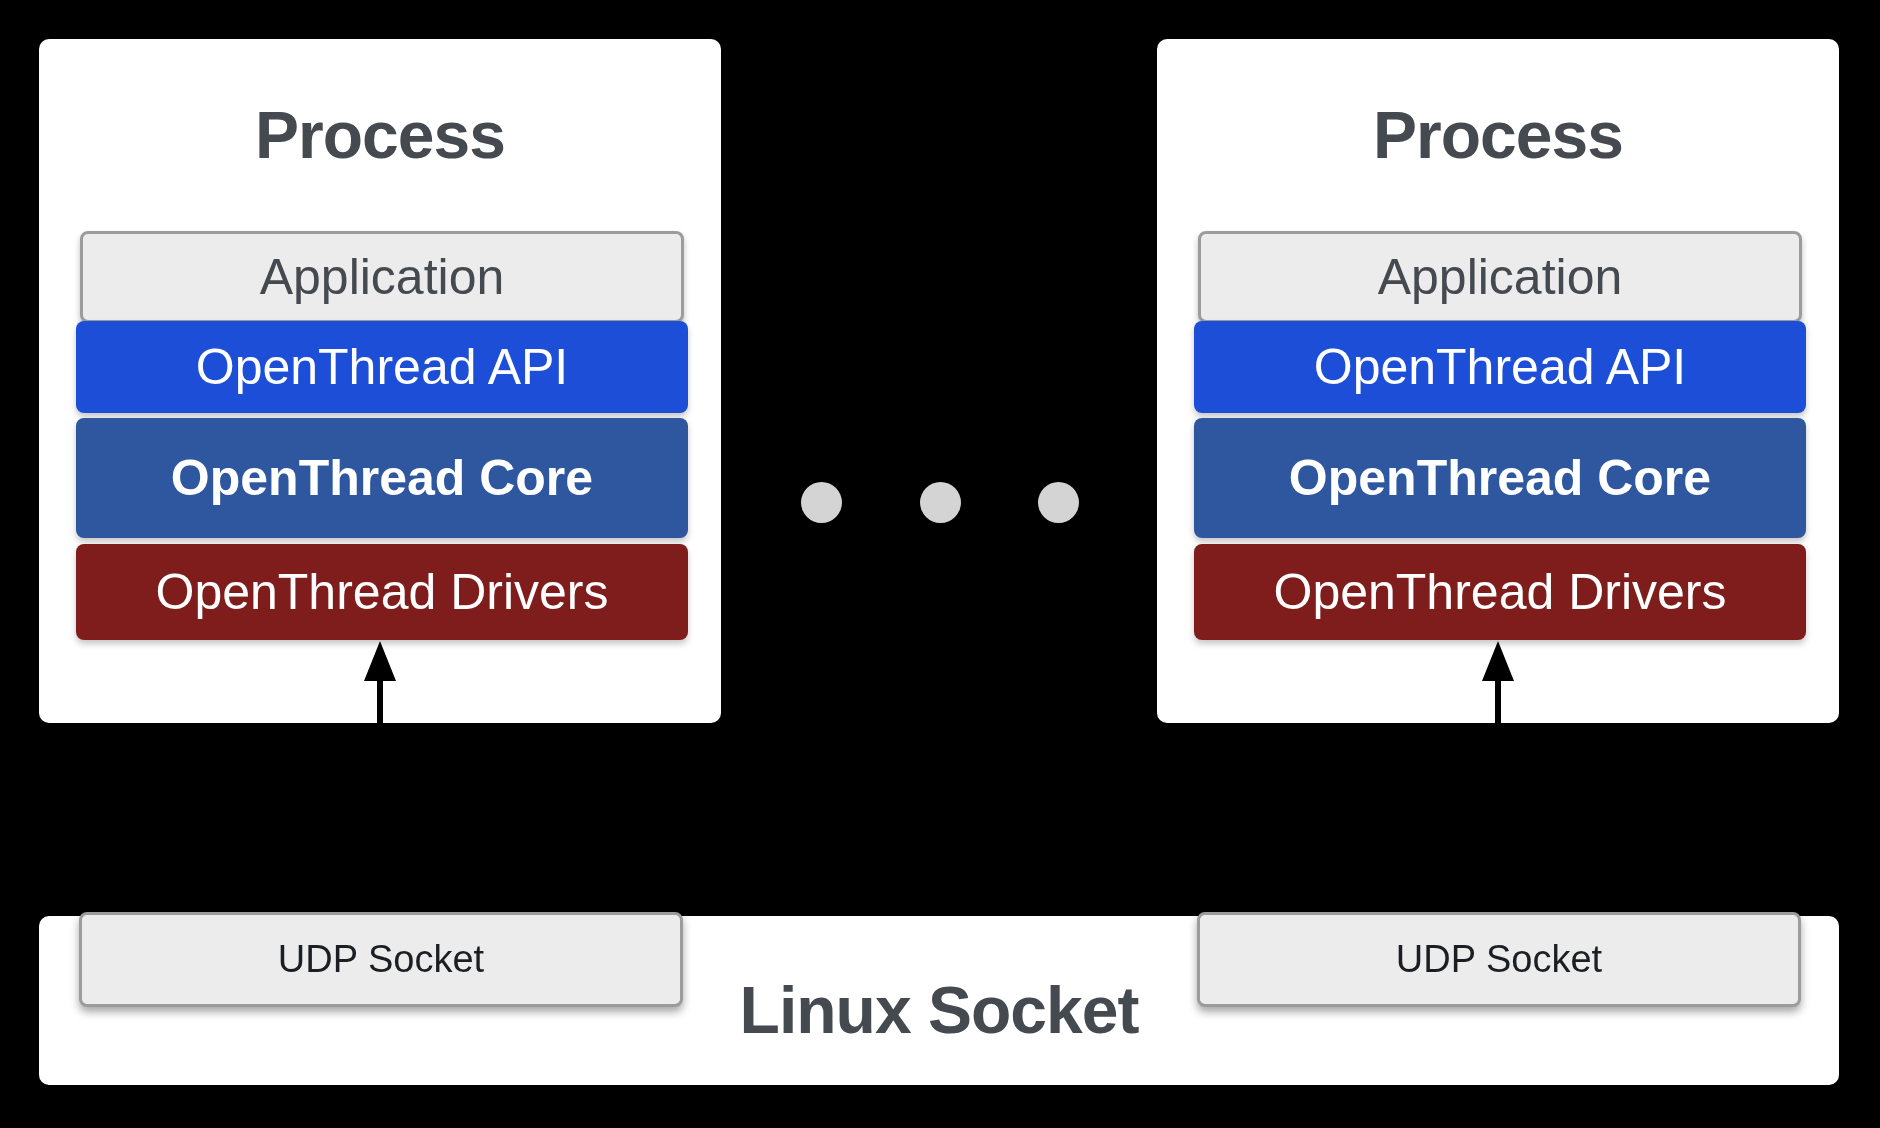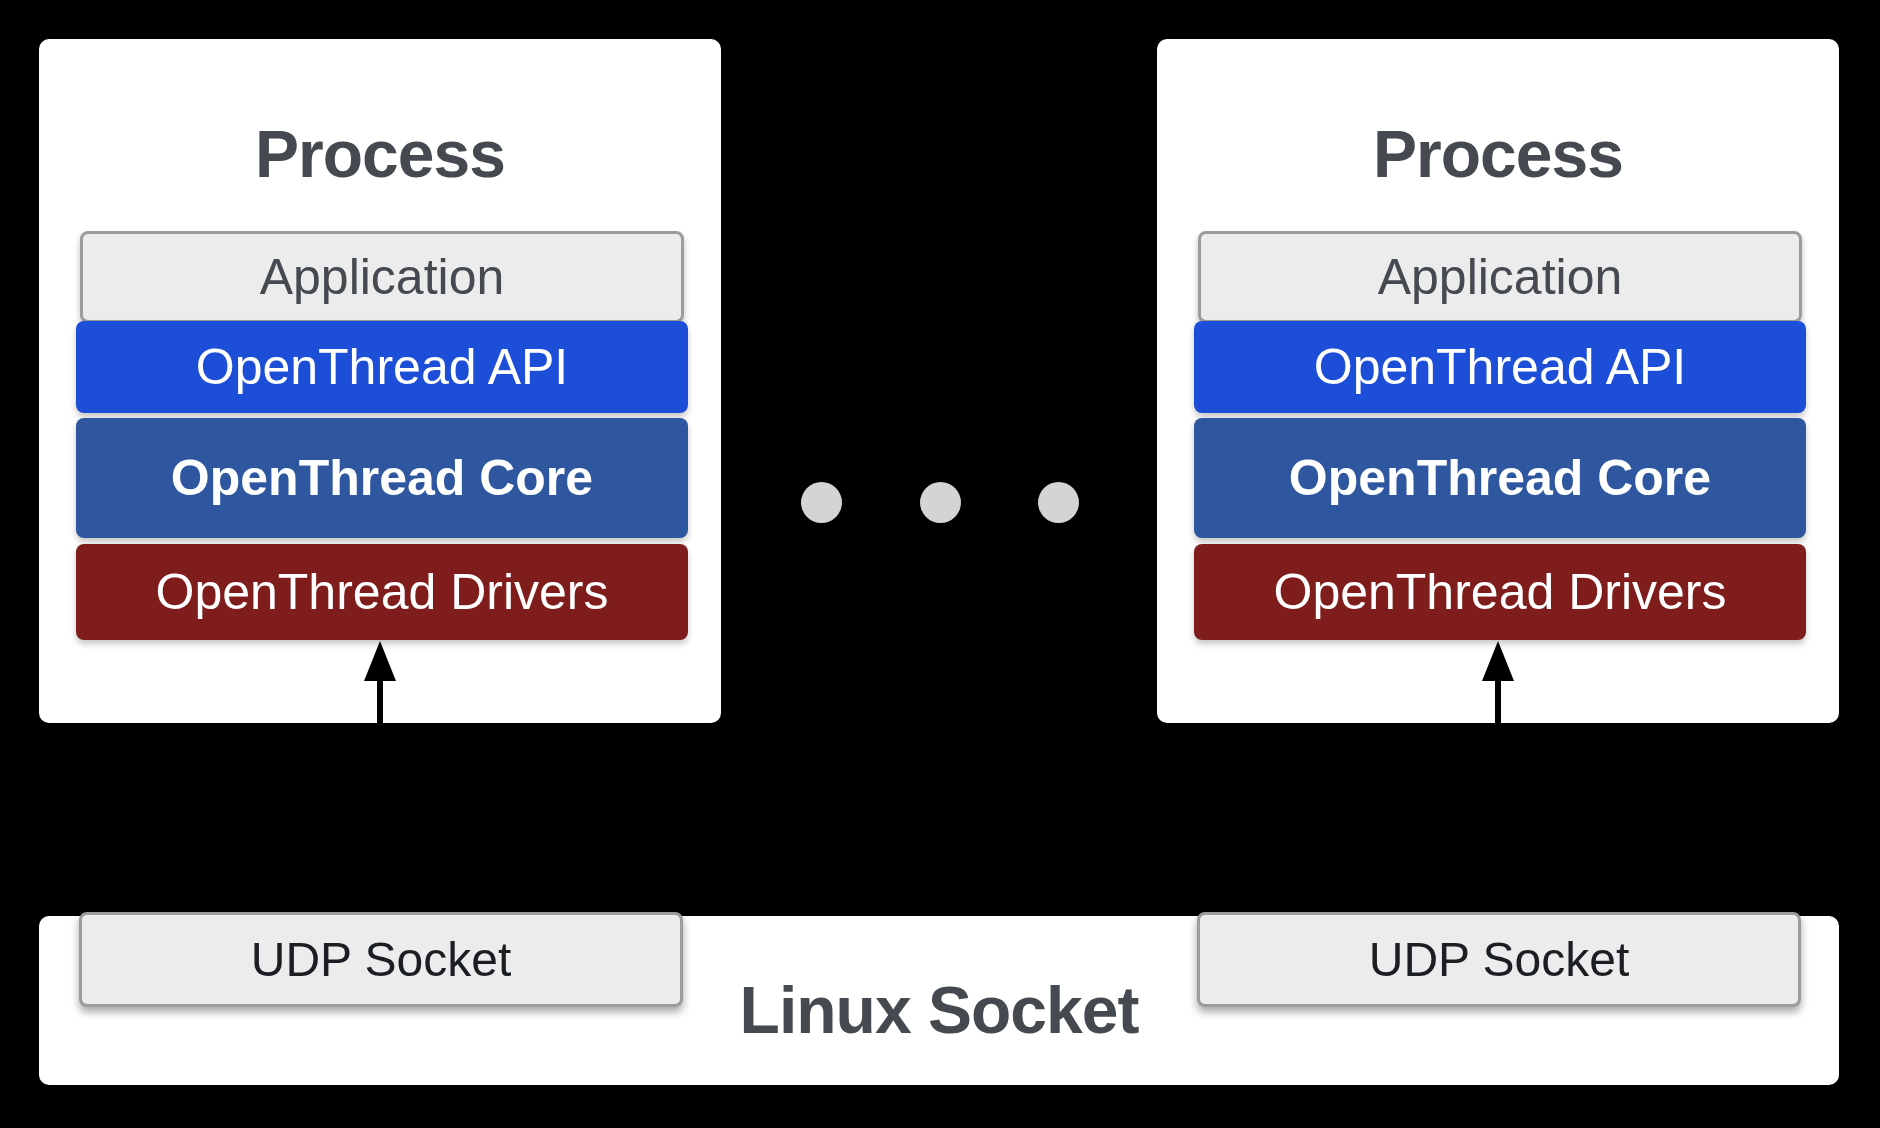--- a/index.html
+++ b/index.html
@@ -26,21 +26,20 @@
 
   .process-title {
     position: absolute;
     left: 0; right: 0;
     top: 58px;
     text-align: center;
     font-size: 66px;
     font-weight: bold;
     letter-spacing: -1px;
     color: #454a50;
-    margin-top: 19px;
   }
 
   .layer {
     position: absolute;
     display: flex;
     align-items: center;
     justify-content: center;
     border-radius: 8px;
     font-size: 50px;
     box-sizing: border-box;
@@ -119,21 +118,21 @@
     top: -4px;
     width: 604px;
     height: 95px;
     background: #ececec;
     border: 3px solid #9c9c9c;
     border-radius: 8px;
     box-sizing: border-box;
     display: flex;
     align-items: center;
     justify-content: center;
-    font-size: 48px;
+    font-size: 38px;
     color: #1b1f23;
     box-shadow: 0 5px 8px rgba(0,0,0,0.35);
   }
   .udp-socket.left  { left: 40px; }
   .udp-socket.right { left: 1158px; }
 </style>
 </head>
 <body>
 
 <div id="stage">

